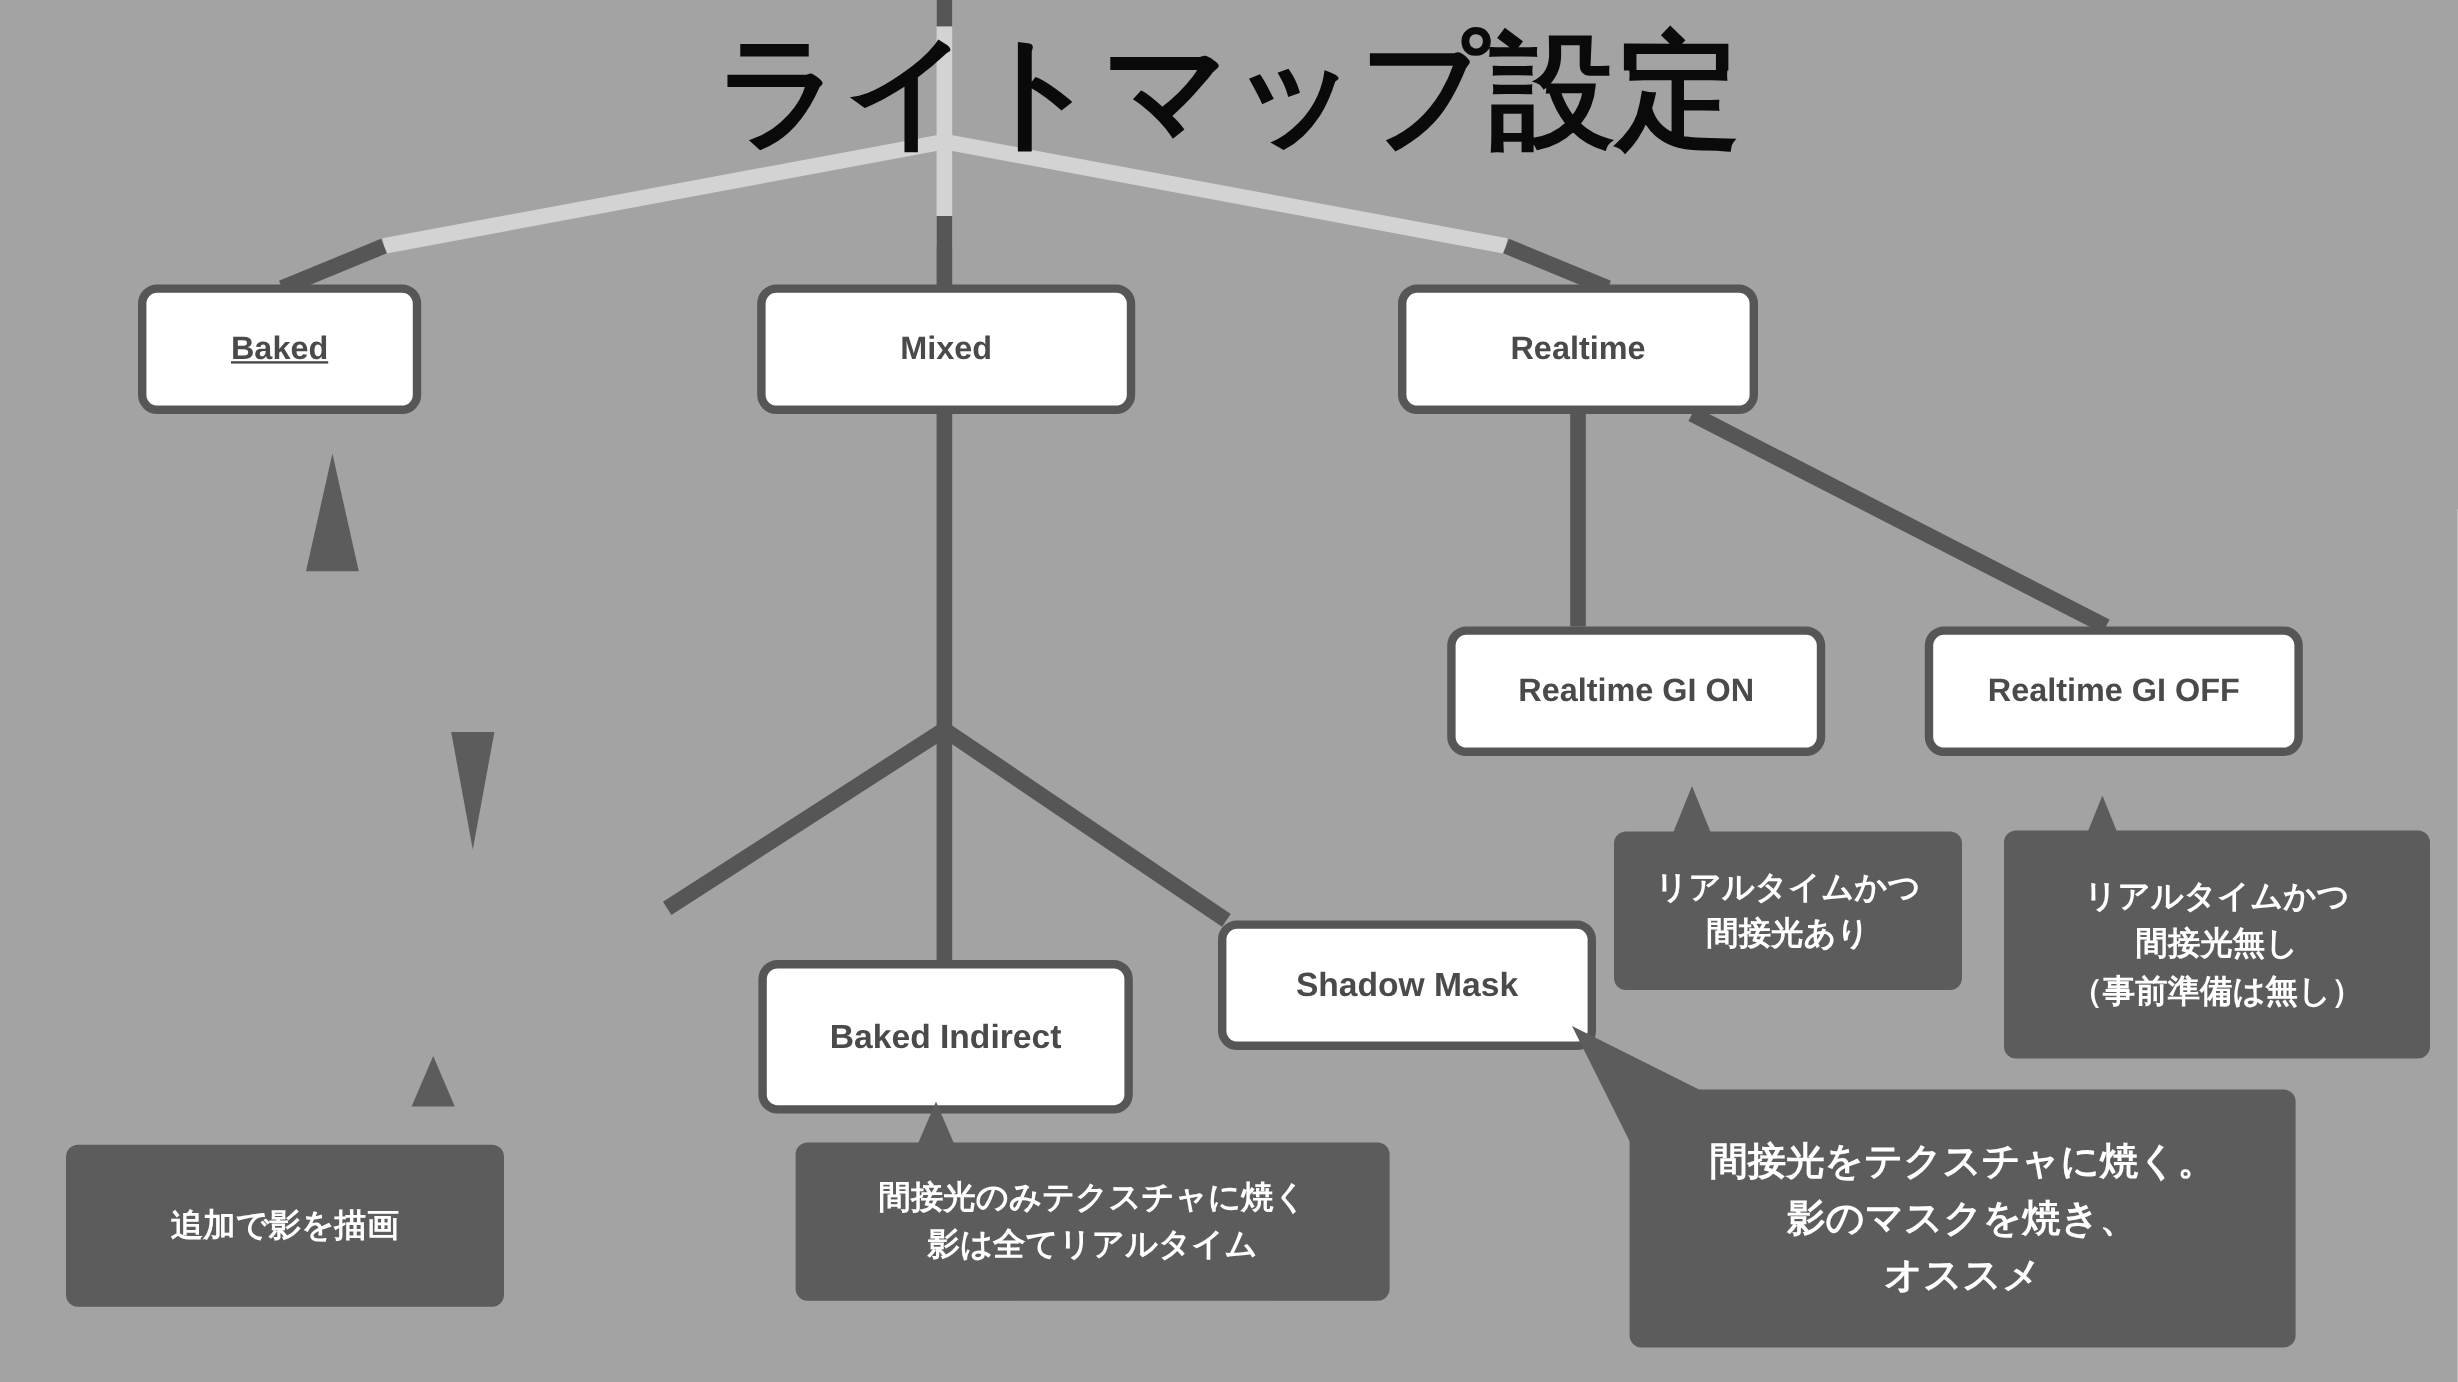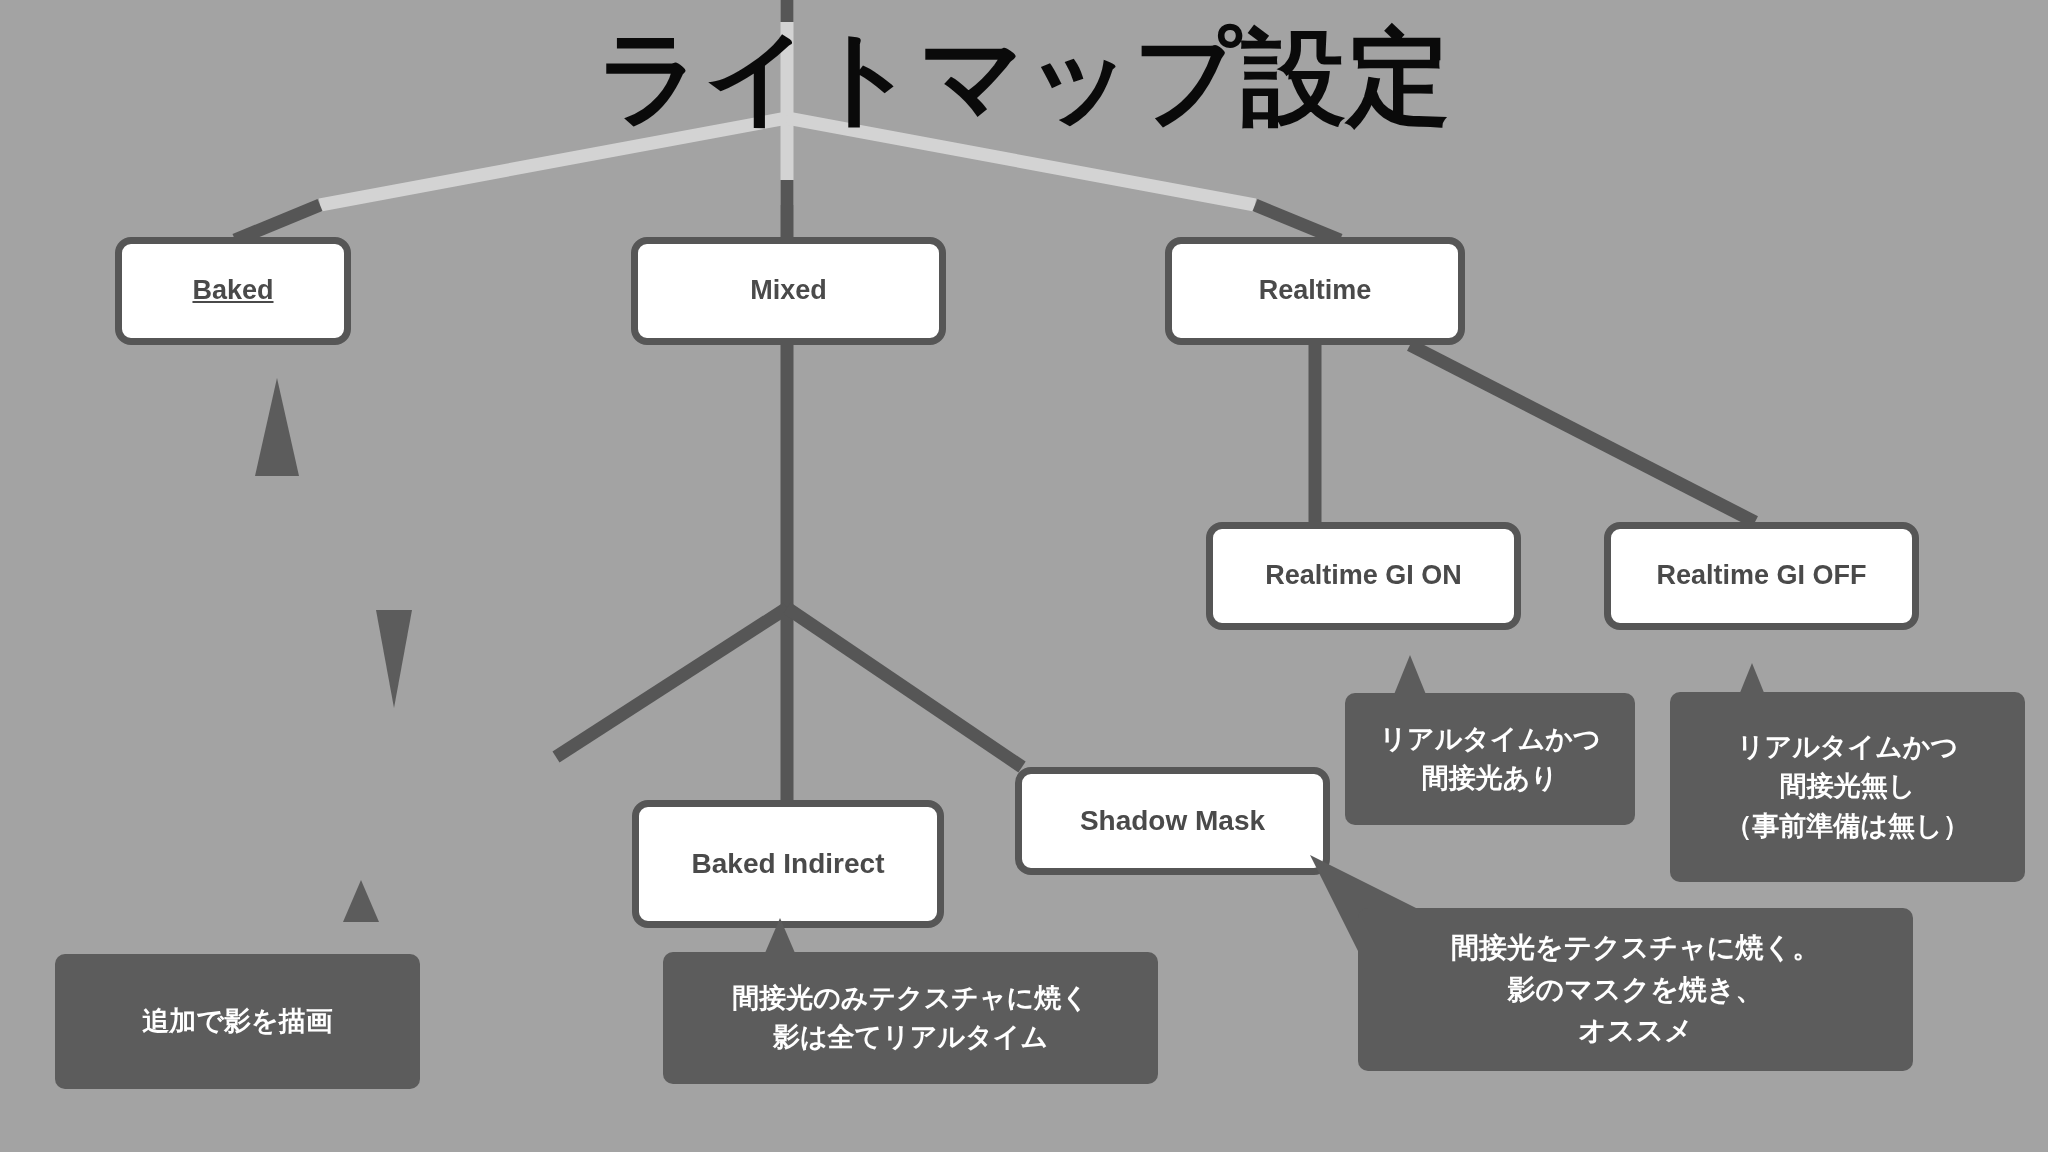--- a/index.html
+++ b/index.html
@@ -158,21 +158,21 @@
   <div class="callout" style="left:663px; top:952px; width:495px; height:132px;">
     <div class="lines">
       <div>間接光のみテクスチャに焼く</div>
       <div>影は全てリアルタイム</div>
     </div>
   </div>
 
   <svg style="position:absolute; left:1310px; top:855px; z-index:6;" width="130" height="110" viewBox="0 0 130 110" xmlns="http://www.w3.org/2000/svg">
     <polygon points="0,0 120,60 120,110 55,110" fill="#5c5c5c"></polygon>
   </svg>
-  <div class="callout" style="left:1358px; top:908px; width:555px; height:163px; font-size:28px; line-height:1.48;">
+  <div class="callout" style="left:1358px; top:908px; width:555px; height:215px; font-size:32px; line-height:1.48;">
     <div class="lines">
       <div>間接光をテクスチャに焼く。</div>
       <div>影のマスクを焼き、</div>
       <div>オススメ</div>
     </div>
   </div>
 
   <div class="tail" style="left:1393px; top:655px; border-left:17px solid transparent; border-right:17px solid transparent; border-bottom:42px solid #5c5c5c;"></div>
   <div class="callout" style="left:1345px; top:693px; width:290px; height:132px;">
     <div class="lines">

